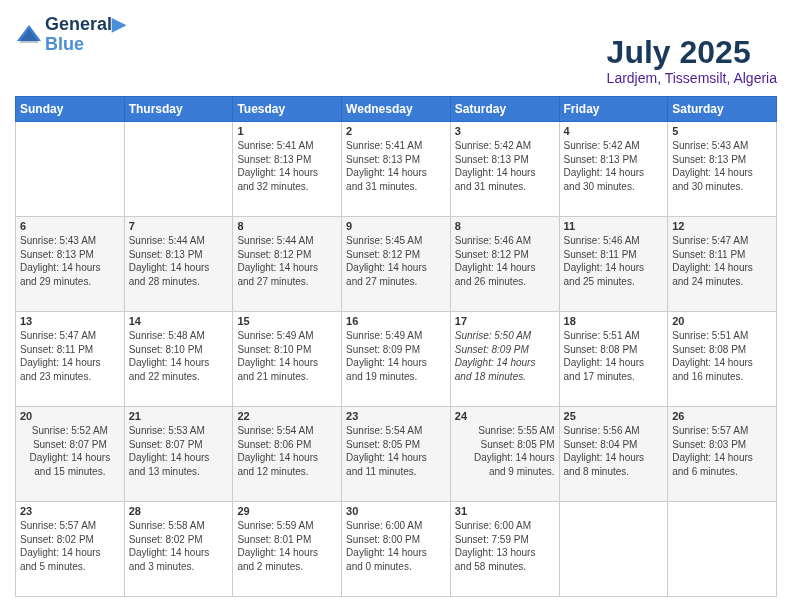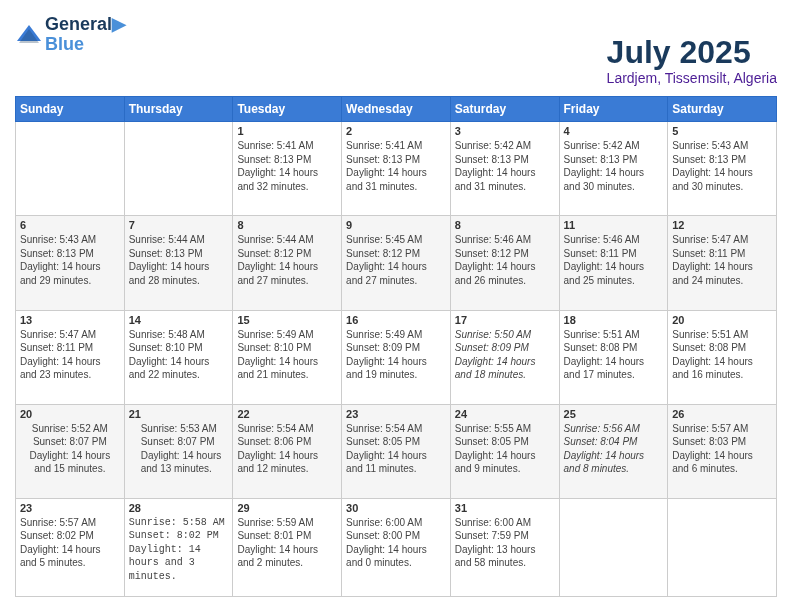--- a/index.html
+++ b/index.html
@@ -261,65 +261,65 @@
         </tr>
         <tr>
           <td>
             <span class="day-num">20</span>
             <div class="cell-text" style="white-space: pre-line; text-align: center;">Sunrise: 5:52 AM
 Sunset: 8:07 PM
 Daylight: 14 hours and 15 minutes.</div>
           </td>
           <td>
             <span class="day-num">21</span>
-            <div class="cell-text" style="white-space: pre-line; margin-left: 12px;">Sunrise: 5:53 AM
+            <div class="cell-text" style="white-space: pre-line;">Sunrise: 5:53 AM
 Sunset: 8:07 PM
 Daylight: 14 hours and 13 minutes.</div>
           </td>
           <td>
             <span class="day-num">22</span>
             <div class="cell-text" style="white-space: pre-line;">Sunrise: 5:54 AM
 Sunset: 8:06 PM
 Daylight: 14 hours and 12 minutes.</div>
           </td>
           <td>
             <span class="day-num">23</span>
             <div class="cell-text" style="white-space: pre-line;">Sunrise: 5:54 AM
 Sunset: 8:05 PM
 Daylight: 14 hours and 11 minutes.</div>
           </td>
           <td>
             <span class="day-num">24</span>
-            <div class="cell-text" style="white-space: pre-line;">Sunrise: 5:55 AM
+            <div class="cell-text" style="white-space: pre-line; text-align: right;">Sunrise: 5:55 AM
 Sunset: 8:05 PM
 Daylight: 14 hours and 9 minutes.</div>
           </td>
           <td>
             <span class="day-num">25</span>
-            <div class="cell-text" style="white-space: pre-line; font-style: italic;">Sunrise: 5:56 AM
+            <div class="cell-text" style="white-space: pre-line;">Sunrise: 5:56 AM
 Sunset: 8:04 PM
 Daylight: 14 hours and 8 minutes.</div>
           </td>
           <td>
             <span class="day-num">26</span>
             <div class="cell-text" style="white-space: pre-line;">Sunrise: 5:57 AM
 Sunset: 8:03 PM
 Daylight: 14 hours and 6 minutes.</div>
           </td>
         </tr>
         <tr>
           <td>
             <span class="day-num">23</span>
             <div class="cell-text" style="white-space: pre-line;">Sunrise: 5:57 AM
 Sunset: 8:02 PM
 Daylight: 14 hours and 5 minutes.</div>
           </td>
           <td>
             <span class="day-num">28</span>
-            <div class="cell-text" style="white-space: pre-line; font-family: Liberation Mono, monospace;">Sunrise: 5:58 AM
+            <div class="cell-text" style="white-space: pre-line;">Sunrise: 5:58 AM
 Sunset: 8:02 PM
 Daylight: 14 hours and 3 minutes.</div>
           </td>
           <td>
             <span class="day-num">29</span>
             <div class="cell-text" style="white-space: pre-line;">Sunrise: 5:59 AM
 Sunset: 8:01 PM
 Daylight: 14 hours and 2 minutes.</div>
           </td>
           <td>

